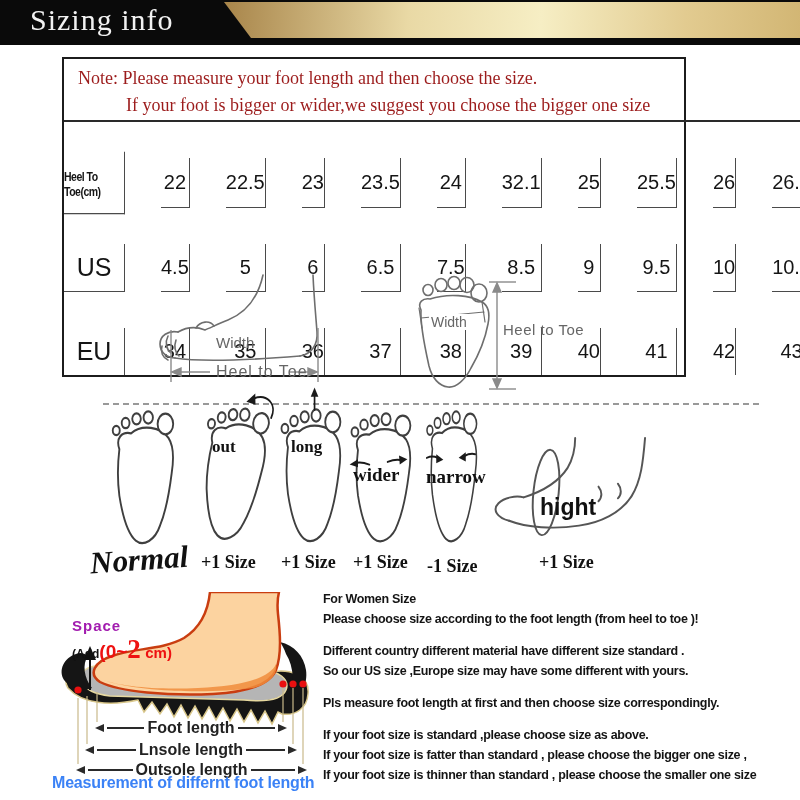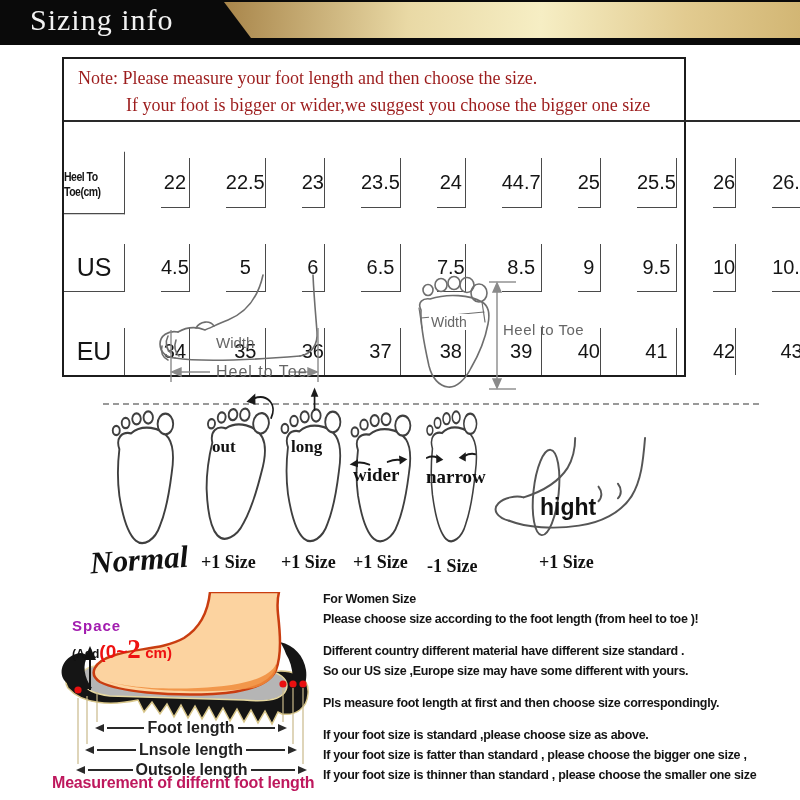--- a/index.html
+++ b/index.html
@@ -68,21 +68,21 @@
         font-size:16px;font-weight:bold;color:#222;white-space:nowrap;}
   .meas .ln{flex:1;border-top:2px solid #2a2a2a;height:0;}
   .meas .ah-l{width:0;height:0;border-top:4px solid transparent;border-bottom:4px solid transparent;
               border-right:9px solid #2a2a2a;}
   .meas .ah-r{width:0;height:0;border-top:4px solid transparent;border-bottom:4px solid transparent;
               border-left:9px solid #2a2a2a;}
   .m-foot{left:95px;top:719px;width:192px;}
   .m-insole{left:85px;top:741px;width:212px;}
   .m-outsole{left:76px;top:761px;width:231px;}
   .caption{position:absolute;left:52px;top:774px;font-size:16px;font-weight:bold;
-           color:#be185d;letter-spacing:-0.2px;}
+           color:#3b82f6;letter-spacing:-0.2px;}
 
   
   .notes{position:absolute;left:323px;top:589px;width:470px;font-size:12.5px;font-weight:bold;
          color:#141414;line-height:20px;letter-spacing:-0.3px;}
   .notes .grp{margin-bottom:12px;}
 
   .lineart{stroke:#6e6e6e;stroke-width:1.6;fill:none;stroke-linecap:round;}
   .fpart{stroke:#3f3f3f;stroke-width:2.4;fill:#fff;}
   .fparrow{stroke:#1a1a1a;stroke-width:2.2;fill:none;stroke-linecap:round;}
 </style>
@@ -101,21 +101,21 @@
       <div>Note: Please measure your foot length and then choose the size.</div>
       <div class="note-line2">If your foot is bigger or wider,we suggest you choose the bigger one size</div>
     </div>
 
     <div class="cell hdr">Heel To Toe(cm)</div>
     <div class="cell">22</div>
     <div class="cell">22.5</div>
     <div class="cell">23</div>
     <div class="cell">23.5</div>
     <div class="cell">24</div>
-    <div class="cell">44.7</div>
+    <div class="cell">32.1</div>
     <div class="cell">25</div>
     <div class="cell">25.5</div>
     <div class="cell">26</div>
     <div class="cell">26.5</div>
     <div class="cell lc">27</div>
 
     <div class="cell hdr2">US</div>
     <div class="cell">4.5</div>
     <div class="cell">5</div>
     <div class="cell">6</div>

